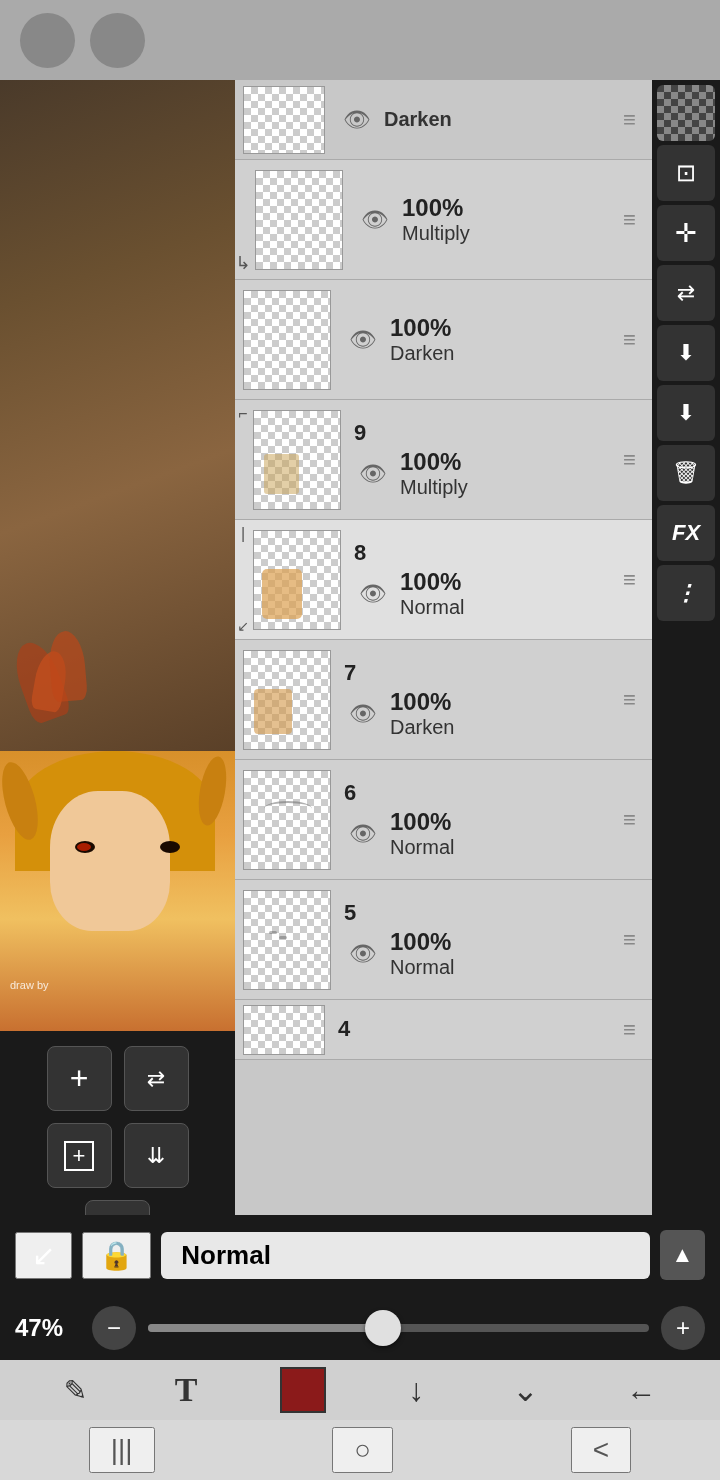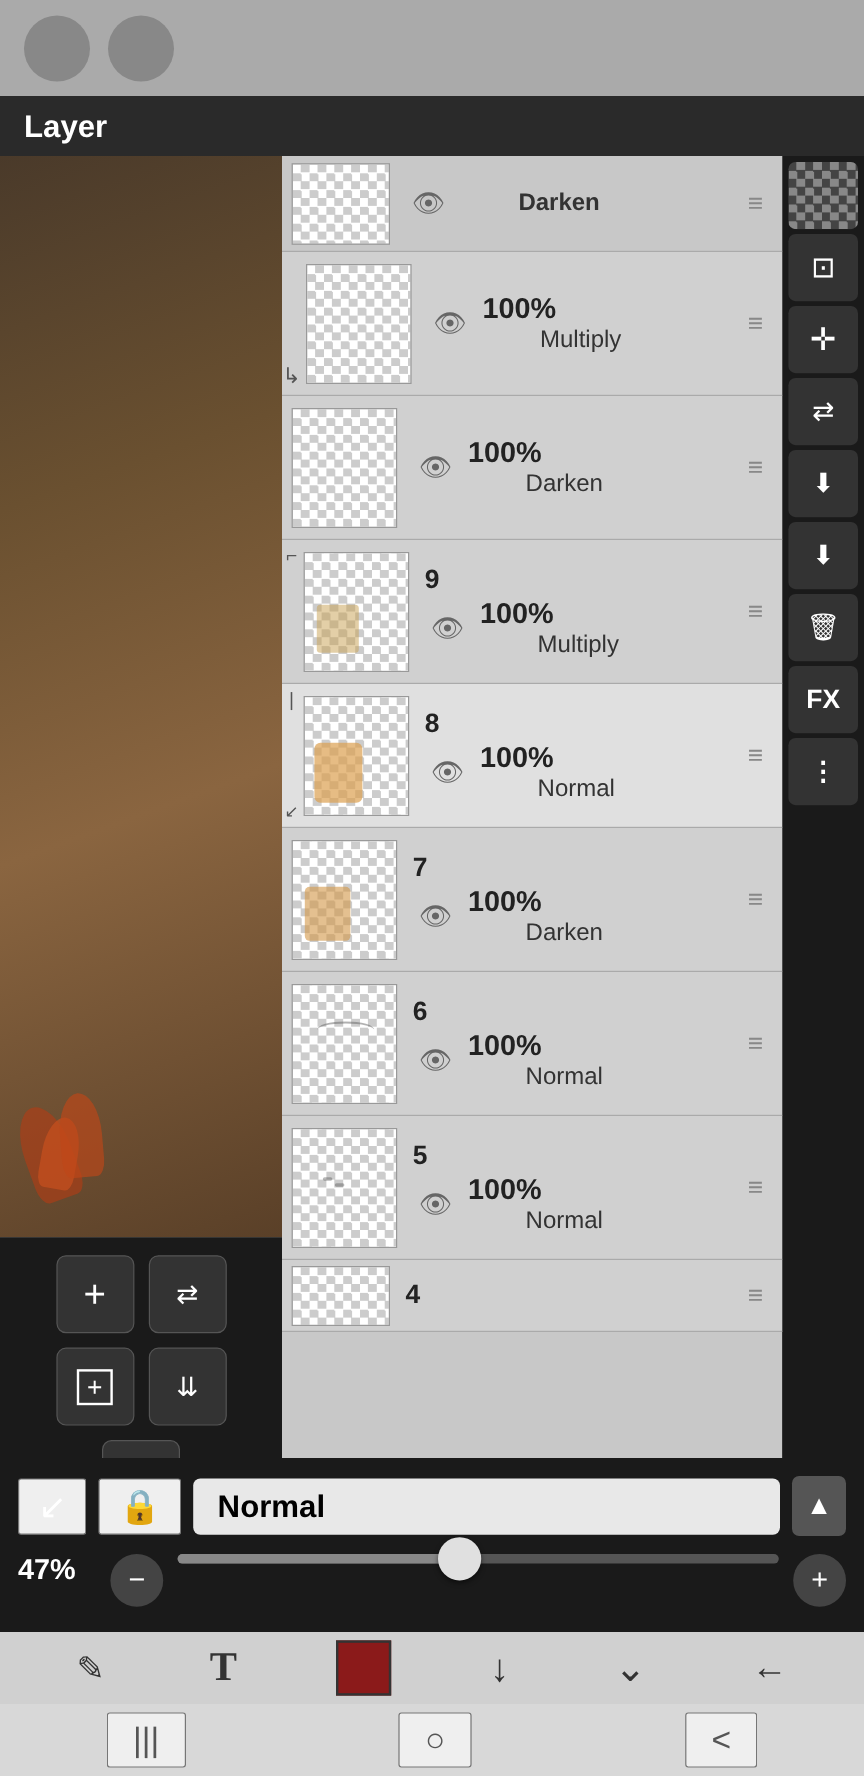--- a/index.html
+++ b/index.html
@@ -182,21 +182,20 @@
 
     .layer-opacity {
       font-size: 24px;
       font-weight: bold;
       color: #222;
     }
 
     .layer-mode {
       font-size: 20px;
       color: #333;
-      margin-left: 48px;
     }
 
     .layer-drag-handle {
       width: 35px;
       display: flex;
       align-items: center;
       justify-content: center;
       cursor: grab;
       color: #888;
       font-size: 22px;
@@ -229,20 +228,21 @@
     }
 
     .rt-btn.checkerboard {
       background: repeating-conic-gradient(#888 0% 25%, #444 0% 50%) 0 0 / 14px 14px;
     }
 
     .rt-label {
       color: white;
       font-size: 22px;
       font-weight: bold;
+      font-style: italic;
     }
 
     
     .bottom-bar {
       position: absolute;
       bottom: 185px;
       left: 0;
       width: 720px;
       height: 80px;
       background: #1a1a1a;
@@ -287,21 +287,21 @@
 
     
     .opacity-bar {
       position: absolute;
       bottom: 120px;
       left: 0;
       width: 720px;
       height: 65px;
       background: #1a1a1a;
       display: flex;
-      align-items: flex-start;
+      align-items: center;
       padding: 0 15px;
       gap: 12px;
     }
 
     .opacity-label {
       color: white;
       font-size: 24px;
       font-weight: bold;
       width: 65px;
     }
@@ -424,35 +424,49 @@
   </style>
 </head>
 <body>
 
 <div class="system-bar">
   <button class="circle-btn"></button>
   <button class="circle-btn"></button>
 </div>
 
 <div class="layer-panel">
-  <div class="layer-panel-title">
-    <span>Layer</span>
-  </div>
   <div class="layer-panel-body">
 
     <div class="canvas-preview">
       <div class="canvas-preview-top">
 
         <div style="width:100%;height:100%;background:linear-gradient(160deg,#4a3a2a 0%,#6a5030 30%,#8a6540 60%,#5a4028 100%);position:absolute;top:0;left:0;"></div>
 
         <div style="position:absolute;bottom:30px;left:20px;width:40px;height:80px;background:rgba(180,60,20,0.6);border-radius:50% 50% 20% 20%;transform:rotate(-20deg);"></div>
         <div style="position:absolute;bottom:40px;left:35px;width:30px;height:60px;background:rgba(200,80,30,0.7);border-radius:50% 50% 20% 20%;transform:rotate(10deg);"></div>
         <div style="position:absolute;bottom:50px;left:50px;width:35px;height:70px;background:rgba(190,70,25,0.65);border-radius:50% 50% 20% 20%;transform:rotate(-5deg);"></div>
       </div>
 
+      <div class="canvas-preview-bottom">
+
+        <div style="width:100%;height:100%;background:linear-gradient(180deg,#d8902a 0%,#e8a040 30%,#f0c060 60%,#c87030 100%);position:absolute;top:0;left:0;"></div>
+
+        <div style="position:absolute;top:0;left:15px;width:200px;height:120px;background:#d4900a;border-radius:50% 50% 0 0;"></div>
+        <div style="position:absolute;top:10px;left:5px;width:30px;height:80px;background:#c88010;border-radius:50%;transform:rotate(-15deg);"></div>
+        <div style="position:absolute;top:5px;right:10px;width:25px;height:70px;background:#c88010;border-radius:50%;transform:rotate(10deg);"></div>
+
+        <div style="position:absolute;top:40px;left:50px;width:120px;height:140px;background:#f0c898;border-radius:40% 40% 35% 35%;"></div>
+
+        <div style="position:absolute;top:90px;left:75px;width:20px;height:12px;background:#1a0a00;border-radius:50%;"></div>
+        <div style="position:absolute;top:90px;right:55px;width:20px;height:12px;background:#1a0a00;border-radius:50%;"></div>
+
+        <div style="position:absolute;top:92px;left:77px;width:14px;height:8px;background:#cc2200;border-radius:50%;opacity:0.8;"></div>
+
+        <div style="position:absolute;bottom:40px;left:10px;color:white;font-size:11px;opacity:0.8;">draw by</div>
+      </div>
 
       <div class="canvas-tools">
         <div class="canvas-tools-row">
           <button class="tool-btn tool-btn-lg">
             <span>+</span>
           </button>
           <button class="tool-btn">
             <span style="font-size:22px;">⇄</span>
           </button>
         </div>

